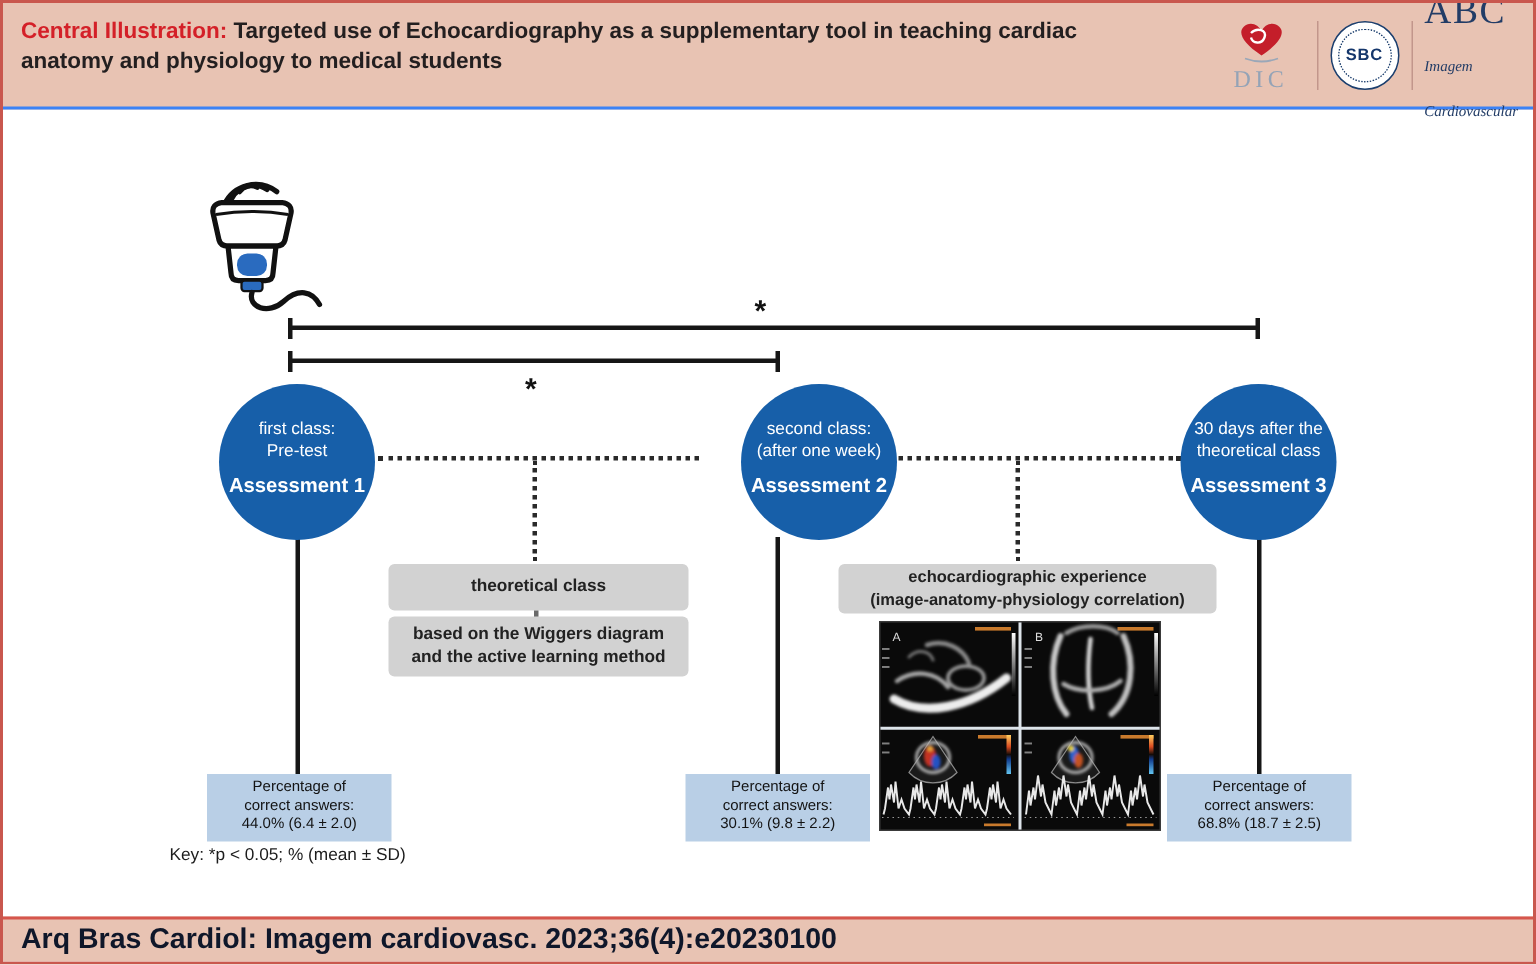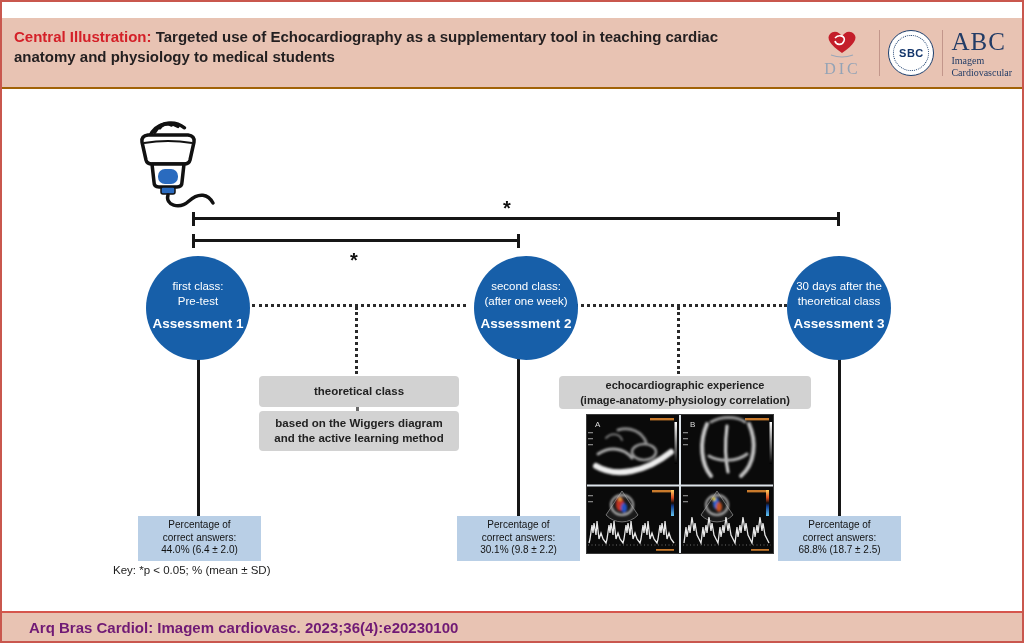--- a/index.html
+++ b/index.html
@@ -3,38 +3,38 @@
 <meta charset="utf-8">
 <style>
   html,body{margin:0;padding:0;background:#fff;}
   #frame{
     position:relative;width:1020px;height:639px;margin:0;
     border:2px solid #c9574e;background:#ffffff;overflow:hidden;
     font-family:"Liberation Sans", sans-serif;color:#231f20;
   }
   
   .band{position:absolute;left:0;width:100%;background:#e8c3b3;}
-  .band.top{top:16px;height:69px;border-bottom:2px solid #a16207;}
+  .band.top{top:0;height:69px;border-bottom:2px solid #3b82f6;}
   .band.bottom{top:609px;height:28px;border-top:2px solid #d6564d;display:flex;align-items:center;}
   .title{position:absolute;left:12px;top:9px;width:800px;font-size:15px;font-weight:bold;line-height:1.35;}
   .title .tred{color:#d42028;}
-  .citation{margin-left:27px;font-size:15px;font-weight:bold;color:#701a75;}
+  .citation{margin-left:12px;font-size:19px;font-weight:bold;color:#0f172a;}
 
   
   .logos{position:absolute;right:10px;top:7px;height:56px;display:flex;align-items:center;}
   .logo-dic{width:58px;text-align:center;}
   .dic-text{font-family:"Liberation Serif",serif;font-size:16px;letter-spacing:3px;color:#94a3b6;margin-top:-2px;}
   .logo-divider{width:1px;height:46px;background:#c2968b;margin:0 8px;}
   .sbc-badge{position:relative;width:44px;height:44px;border:1px solid #1c3f6e;border-radius:50%;background:#fff;}
   .sbc-badge .ring{position:absolute;inset:4px;border:1px dotted #1c3f6e;border-radius:50%;}
   .sbc-badge .sbc-text{position:absolute;inset:0;display:flex;align-items:center;justify-content:center;
      font-size:11px;font-weight:bold;color:#14366b;letter-spacing:.5px;}
   .logo-abc{line-height:1;color:#223c66;font-family:"Liberation Serif",serif;}
   .abc-big{font-size:25px;letter-spacing:1px;}
-  .abc-sub{font-size:10px;margin-top:2px;}
+  .abc-sub{font-size:10px;margin-top:20px;font-style:italic;}
 
   
   .bracket{position:absolute;height:0;border-top:3px solid #161616;}
   .bracket::before,.bracket::after{content:"";position:absolute;top:-8px;width:3px;height:14px;background:#161616;}
   .bracket::before{left:0;}
   .bracket::after{right:0;}
   .star{position:absolute;font-size:20px;font-weight:bold;color:#111;line-height:1;}
 
   .hdots{position:absolute;height:0;border-top:3px dotted #2a2a2a;}
   .vdots{position:absolute;width:0;border-left:3px dotted #2a2a2a;}
@@ -124,21 +124,21 @@
   <div class="vline" style="left:515px;top:356px;height:160px;"></div>
   <div class="vline" style="left:836px;top:356px;height:160px;"></div>
 
   <div class="circle" style="left:144px;">
     <div class="cdesc">
       <span>first class:</span><br>
       <span>Pre-test</span>
     </div>
     <div class="cname">Assessment 1</div>
   </div>
-  <div class="circle" style="left:472px;">
+  <div class="circle" style="left:492px;">
     <div class="cdesc">
       <span>second class:</span><br>
       <span>(after one week)</span>
     </div>
     <div class="cname">Assessment 2</div>
   </div>
   <div class="circle" style="left:785px;">
     <div class="cdesc">
       <span>30 days after the</span><br>
       <span>theoretical class</span>

